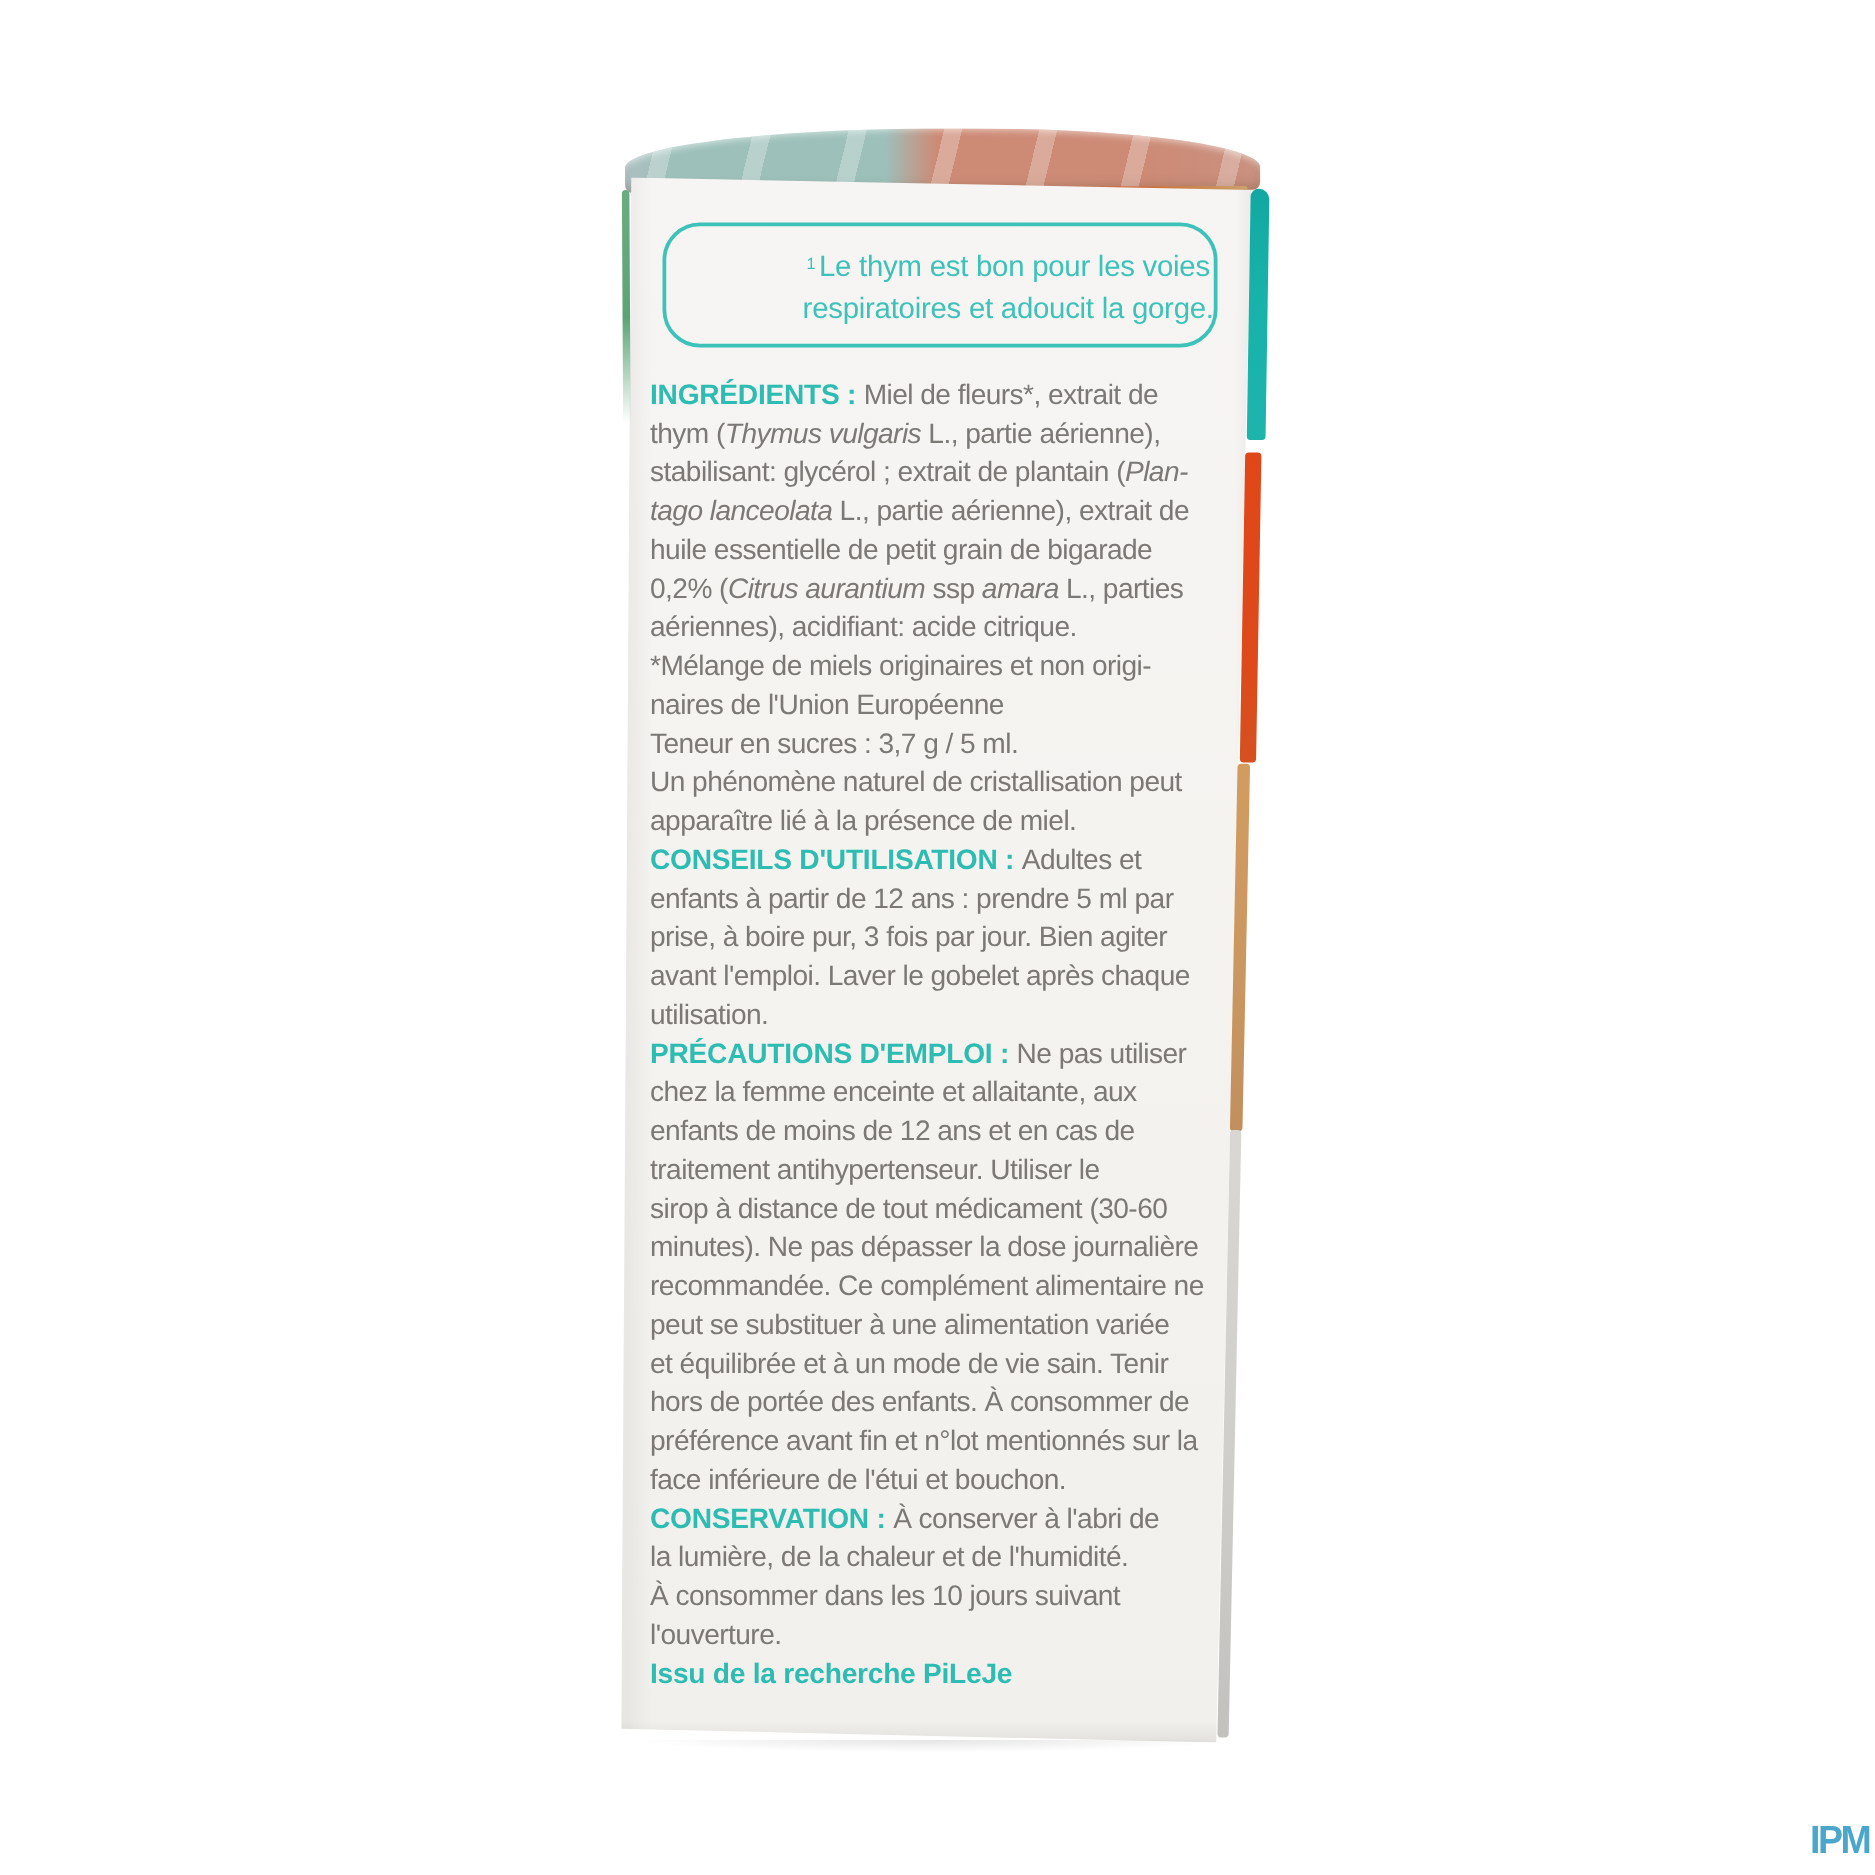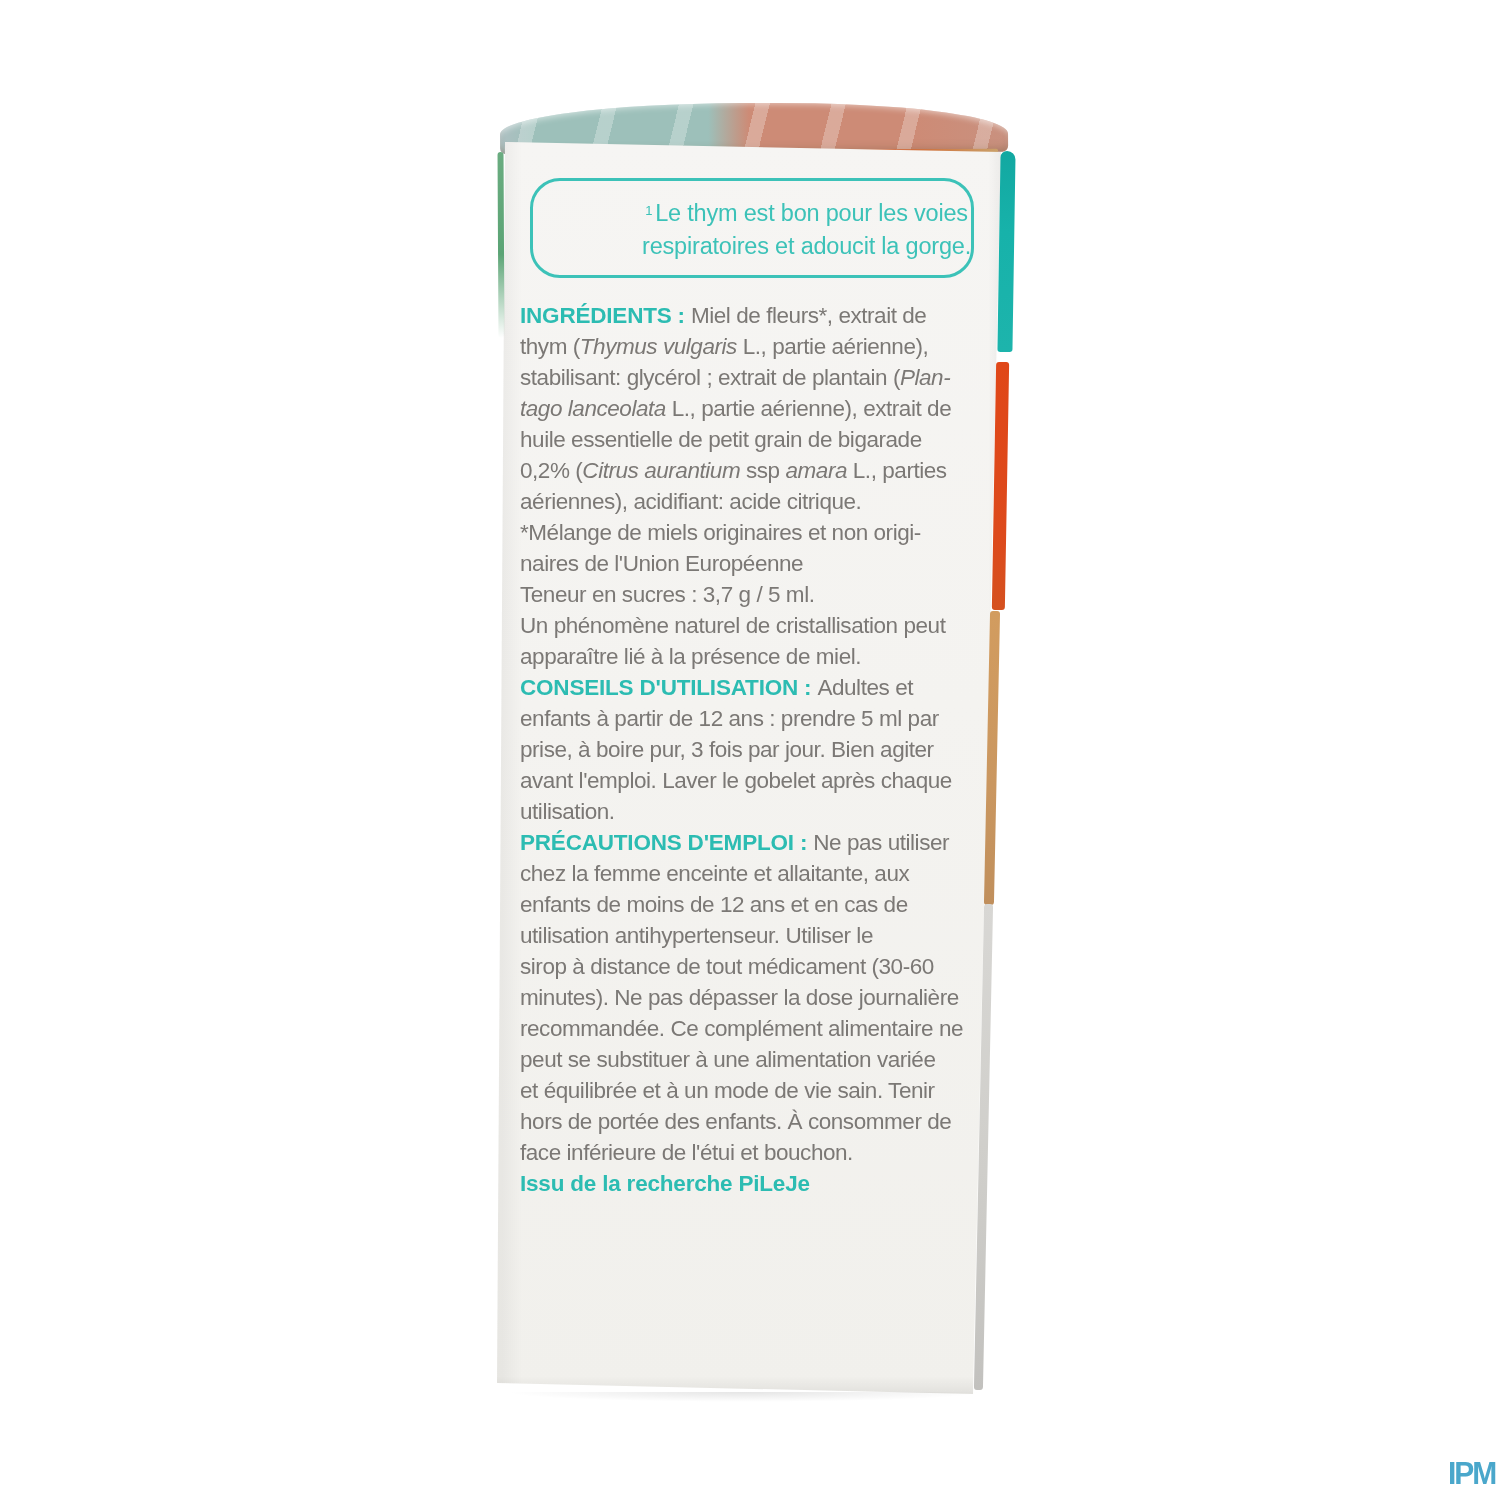--- a/index.html
+++ b/index.html
@@ -155,28 +155,35 @@
           <div class="tl"><span class="r-h">CONSEILS D'UTILISATION : </span><span class="r-n">Adultes et</span></div>
           <div class="tl"><span class="r-n">enfants à partir de 12 ans : prendre 5 ml par</span></div>
           <div class="tl"><span class="r-n">prise, à boire pur, 3 fois par jour. Bien agiter</span></div>
           <div class="tl"><span class="r-n">avant l'emploi. Laver le gobelet après chaque</span></div>
           <div class="tl"><span class="r-n">utilisation.</span></div>
         </div>
         <div>
           <div class="tl"><span class="r-h">PRÉCAUTIONS D'EMPLOI : </span><span class="r-n">Ne pas utiliser</span></div>
           <div class="tl"><span class="r-n">chez la femme enceinte et allaitante, aux</span></div>
           <div class="tl"><span class="r-n">enfants de moins de 12 ans et en cas de</span></div>
-          <div class="tl"><span class="r-n">utilisation antihypertenseur. Utiliser le</span></div>
+          <div class="tl"><span class="r-n">traitement antihypertenseur. Utiliser le</span></div>
           <div class="tl"><span class="r-n">sirop à distance de tout médicament (30-60</span></div>
           <div class="tl"><span class="r-n">minutes). Ne pas dépasser la dose journalière</span></div>
           <div class="tl"><span class="r-n">recommandée. Ce complément alimentaire ne</span></div>
           <div class="tl"><span class="r-n">peut se substituer à une alimentation variée</span></div>
           <div class="tl"><span class="r-n">et équilibrée et à un mode de vie sain. Tenir</span></div>
           <div class="tl"><span class="r-n">hors de portée des enfants. À consommer de</span></div>
+          <div class="tl"><span class="r-n">préférence avant fin et n°lot mentionnés sur la</span></div>
           <div class="tl"><span class="r-n">face inférieure de l'étui et bouchon.</span></div>
+        </div>
+        <div>
+          <div class="tl"><span class="r-h">CONSERVATION : </span><span class="r-n">À conserver à l'abri de</span></div>
+          <div class="tl"><span class="r-n">la lumière, de la chaleur et de l'humidité.</span></div>
+          <div class="tl"><span class="r-n">À consommer dans les 10 jours suivant</span></div>
+          <div class="tl"><span class="r-n">l'ouverture.</span></div>
         </div>
         <div class="footer-line">Issu de la recherche PiLeJe</div>
       </div>
   </div>
 
   <div class="sliver-green"></div>
   <div class="strip strip-teal"></div>
   <div class="strip strip-red"></div>
   <div class="strip strip-tan"></div>
   <div class="strip strip-gray"></div>

